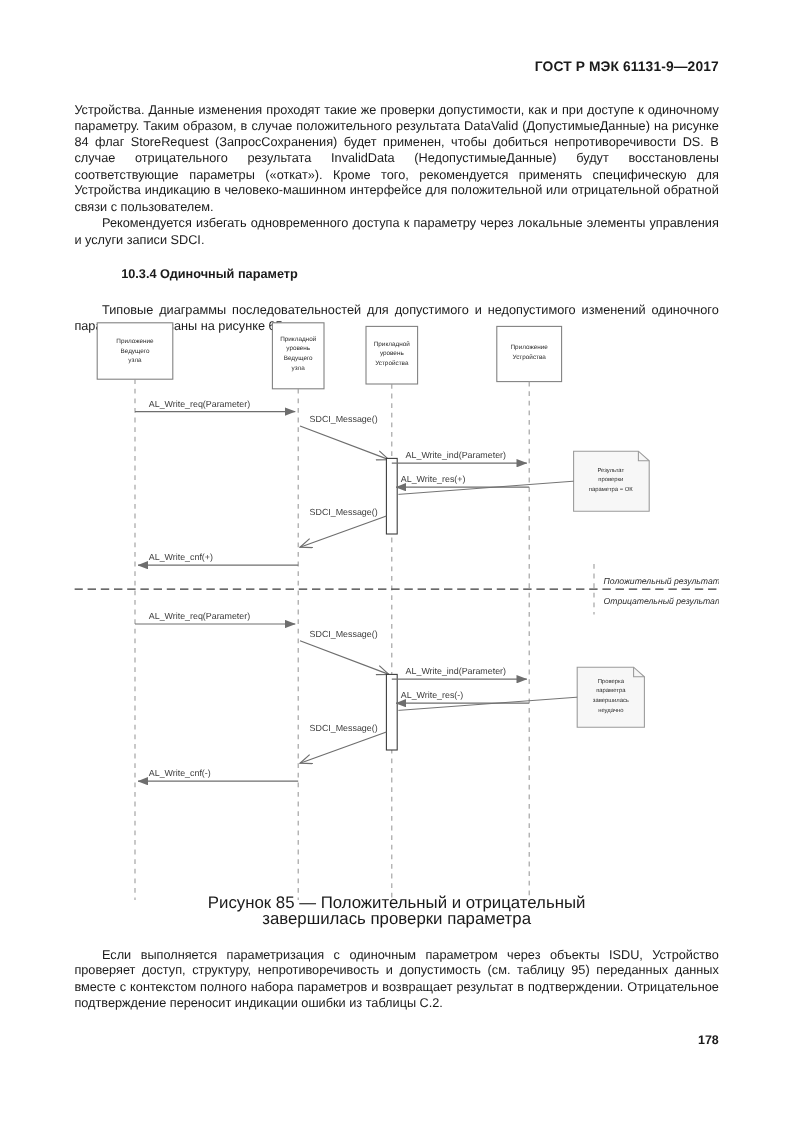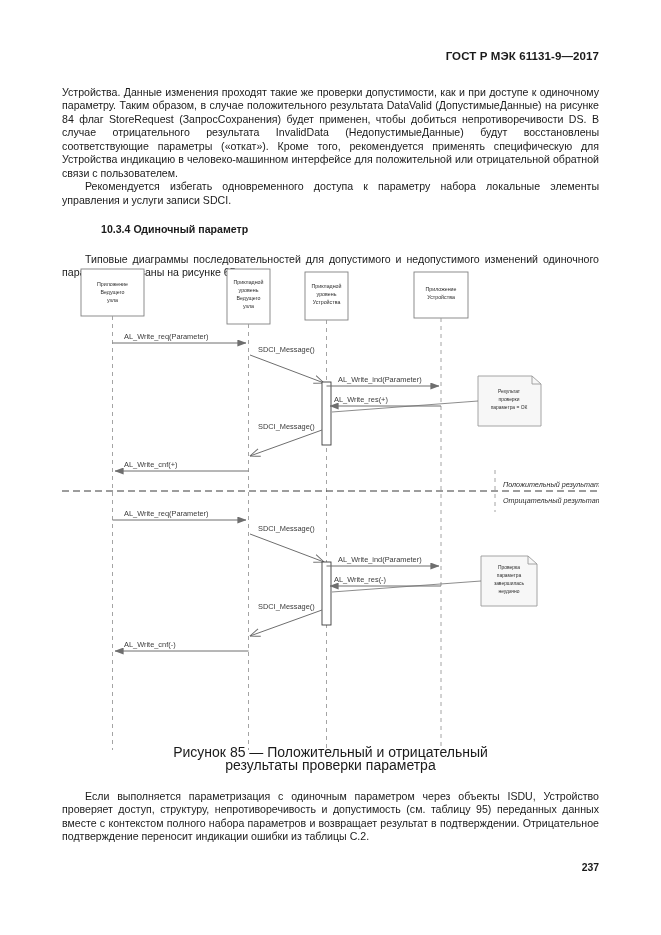--- a/index.html
+++ b/index.html
@@ -84,21 +84,21 @@
 </style>
 </head>
 <body>
 
 <div class="page">
 
   <div class="doc-header">ГОСТ Р МЭК 61131-9—2017</div>
 
   <div class="content">
     <p class="body">Устройства. Данные изменения проходят такие же проверки допустимости, как и при доступе к одиночному параметру. Таким образом, в случае положительного результата DataValid (ДопустимыеДанные) на рисунке 84 флаг StoreRequest (ЗапросСохранения) будет применен, чтобы добиться непротиворечивости DS. В случае отрицательного результата InvalidData (НедопустимыеДанные) будут восстановлены соответствующие параметры («откат»). Кроме того, рекомендуется применять специфическую для Устройства индикацию в человеко-машинном интерфейсе для положительной или отрицательной обратной связи с пользователем.</p>
-    <p class="body indent">Рекомендуется избегать одновременного доступа к параметру набора локальные элементы управления и услуги записи SDCI.</p>
+    <p class="body indent">Рекомендуется избегать одновременного доступа к параметру через локальные элементы управления и услуги записи SDCI.</p>
     <h4 class="sec">10.3.4 Одиночный параметр</h4>
     <p class="body indent">Типовые диаграммы последовательностей для допустимого и недопустимого изменений одиночного параметра показаны на рисунке 65.</p>
   </div>
 
   <div class="diagram">
     <svg width="537" height="500" viewBox="0 0 537 500" xmlns="http://www.w3.org/2000/svg">
       <defs>
         <marker id="arrEnd" markerWidth="9" markerHeight="7" refX="8.6" refY="3.5" orient="auto" markerUnits="userSpaceOnUse">
           <path d="M0,0 L9,3.5 L0,7 z" fill="#6e6e6e"></path>
         </marker>
@@ -229,22 +229,22 @@
 
       <g>
         <line x1="186.5" y1="389" x2="53" y2="389" stroke="#6e6e6e" stroke-width="1" marker-end="url(#arrEnd)"></line>
         <text class="lbl-msg" x="62" y="385">AL_Write_cnf(-)</text>
       </g>
     </svg>
   </div>
 
   <div class="fig-caption">
     <div>Рисунок 85 — Положительный и отрицательный</div>
-    <div>результаты проверки параметра</div>
+    <div>завершилась проверки параметра</div>
   </div>
 
   <div class="content-2">
     <p class="body indent">Если выполняется параметризация с одиночным параметром через объекты ISDU, Устройство проверяет доступ, структуру, непротиворечивость и допустимость (см. таблицу 95) переданных данных вместе с контекстом полного набора параметров и возвращает результат в подтверждении. Отрицательное подтверждение переносит индикации ошибки из таблицы С.2.</p>
   </div>
 
-  <div class="page-number">237</div>
+  <div class="page-number">178</div>
 
 </div>
 
 </body></html>

